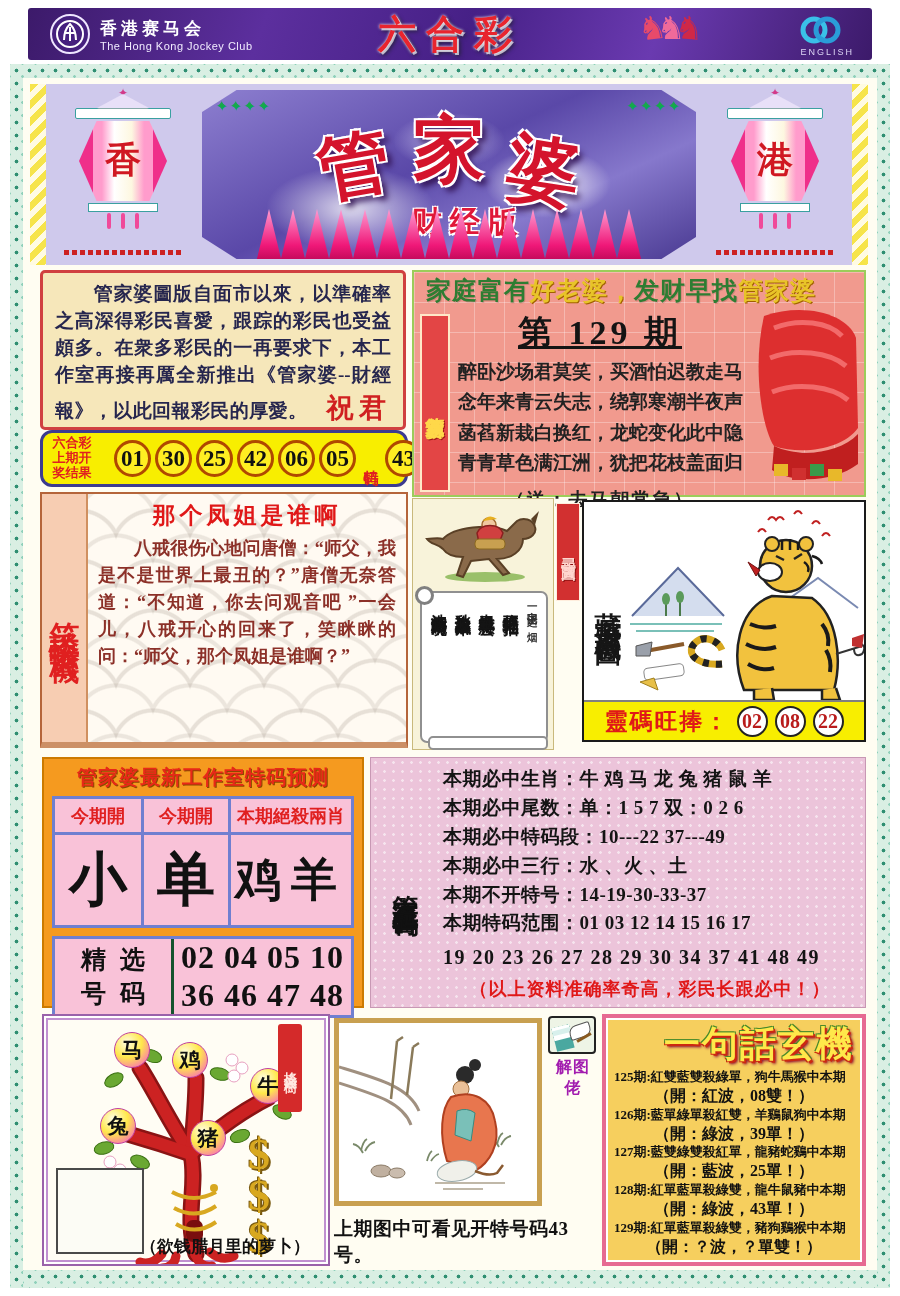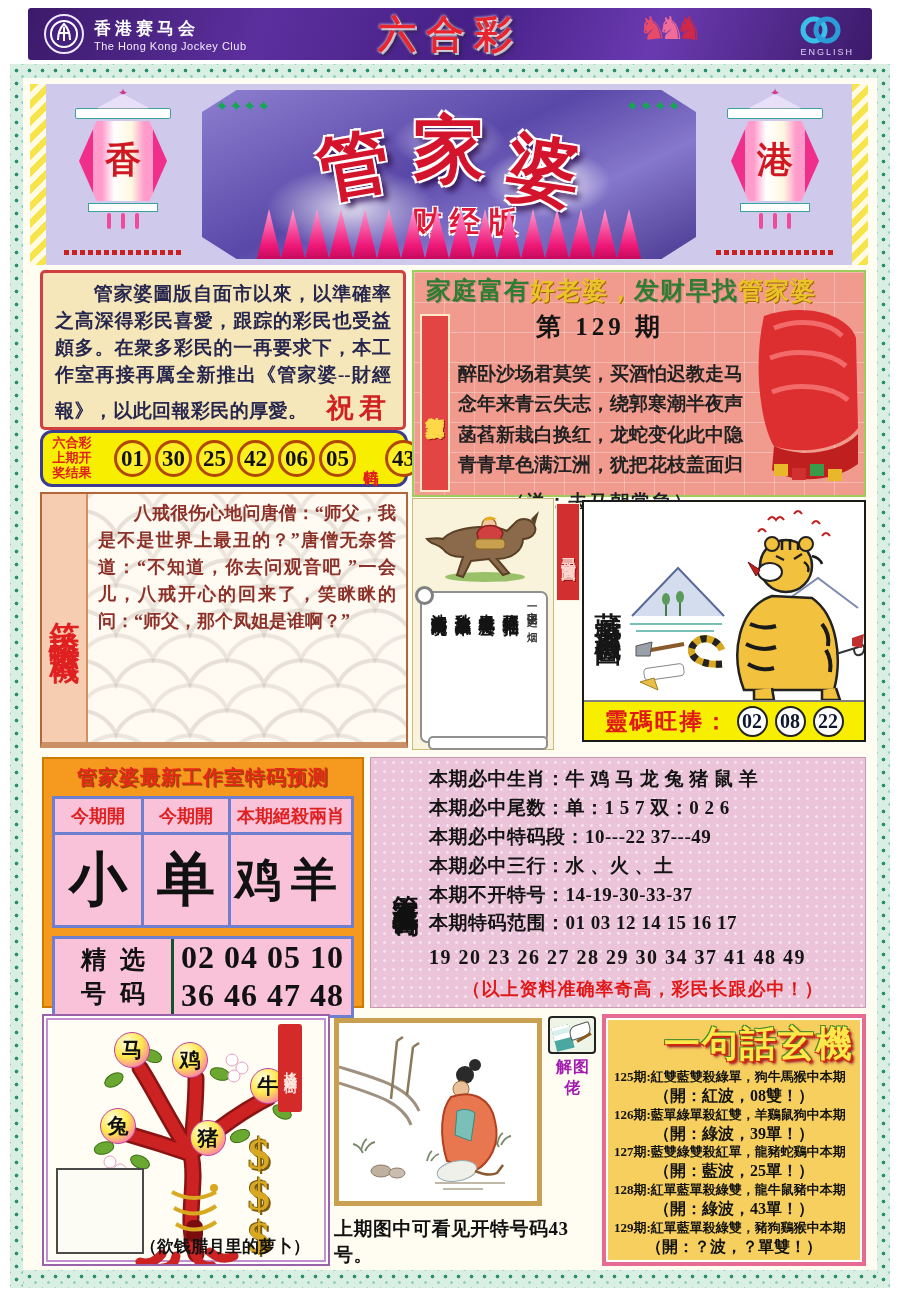--- a/index.html
+++ b/index.html
@@ -12,21 +12,21 @@
     background-size:13px 13px,13px 13px; background-position:0 0,6px 6px; }
   .o-top{left:10px;top:64px;width:880px;height:14px;}
   .o-bottom{left:10px;top:1270px;width:880px;height:18px;}
   .o-left{left:10px;top:64px;width:13px;height:1224px;}
   .o-right{left:877px;top:64px;width:13px;height:1224px;}
   .content-bg{position:absolute;left:23px;top:78px;width:854px;height:1192px;background:#fffdf2;}
 
   
   .header{position:absolute;left:28px;top:8px;width:844px;height:52px;border-radius:3px;
     background:linear-gradient(110deg,#3c1a6a,#5c2f9e 28%,#462086 52%,#6a3ab0 74%,#3c1a6a);
-    display:flex;align-items:center;padding:0 16px;}
+    display:flex;align-items:center;padding:0 22px;}
   .hk-logo{width:40px;height:40px;border-radius:50%;border:2px solid #efe6ff;background:#45207e;
     display:flex;align-items:center;justify-content:center;flex:0 0 auto;}
   .club{margin-left:10px;color:#fff;}
   .club .cn{font-size:17px;font-weight:bold;letter-spacing:4px;}
   .club .en{font-size:11px;font-family:"Liberation Sans",sans-serif;letter-spacing:.5px;color:#f2ecff;}
   .hdr-title{position:absolute;left:0;right:0;text-align:center;font-size:38px;font-weight:bold;
     color:#e8242e;letter-spacing:10px;
     text-shadow:0 0 3px #fff,2px 2px 0 #ffffffaa,3px 3px 4px #223;}
   .horses{position:absolute;right:168px;top:4px;font-size:32px;line-height:1;}
   .horses span{display:inline-block;}
@@ -105,21 +105,21 @@
     background-image:linear-gradient(rgba(255,255,255,.30) 1.5px,transparent 1.5px),
       linear-gradient(90deg,rgba(255,255,255,.30) 1.5px,transparent 1.5px);
     background-size:30px 30px;}
   .banner{height:36px;display:flex;align-items:center;padding-left:12px;font-size:25px;font-weight:bold;letter-spacing:1px;}
   .bn-g{color:#2e7d32;text-shadow:1px 1px 0 #00000022;}
   .bn-y{color:#e8c428;text-shadow:1px 1px 0 #a06000;}
   .poem-side{position:absolute;left:6px;top:42px;width:30px;height:178px;background:#e34545;border:2px solid #ffe8c8;
     writing-mode:vertical-rl;text-orientation:upright;color:#ffd84a;font-size:19px;font-weight:bold;
     display:flex;align-items:center;justify-content:center;text-shadow:1px 1px 0 #a01818;}
   .poem-main{position:absolute;left:44px;top:38px;right:122px;text-align:center;}
-  .issue{font-size:25px;font-weight:bold;color:#141414;letter-spacing:4px;margin-bottom:16px;}
+  .issue{font-size:34px;font-weight:bold;color:#141414;letter-spacing:4px;margin-bottom:1px;text-decoration:underline;}
   .pline{font-size:19px;font-weight:bold;color:#222;line-height:1.6;white-space:nowrap;}
   .gift{margin-top:8px;font-size:19px;font-weight:bold;color:#222;letter-spacing:2px;}
   .cloth{position:absolute;right:4px;top:36px;width:116px;height:184px;}
 
   
   .joke{position:absolute;left:40px;top:492px;width:368px;height:256px;background:#fffaf2;
     border:2px solid #b5653a;border-bottom:6px solid #cc9066;
     background-image:radial-gradient(circle at 50% 115%,transparent 56%,rgba(160,148,136,.25) 58% 62%,transparent 64%),
       radial-gradient(circle at 50% 115%,transparent 56%,rgba(160,148,136,.20) 58% 62%,transparent 64%);
     background-size:74px 50px,74px 50px;background-position:0 0,37px 25px;}
@@ -149,42 +149,42 @@
 
   
   .tiger{position:absolute;left:582px;top:500px;width:284px;height:242px;background:#fff;border:2px solid #1a1a1a;}
   .tiger-side{position:absolute;left:6px;top:8px;width:36px;height:196px;writing-mode:vertical-rl;text-orientation:upright;
     font-size:27px;font-weight:bold;color:#161616;letter-spacing:7px;display:flex;justify-content:center;}
   .tiger-scene{position:absolute;left:42px;top:2px;width:238px;height:198px;}
   .lucky{position:absolute;left:0;right:0;bottom:0;height:40px;background:#f8ee00;border-top:2px solid #808080;
     display:flex;align-items:center;justify-content:center;gap:7px;}
   .lucky-label{font-size:23px;font-weight:bold;color:#e01818;letter-spacing:2px;}
   .ball-w{width:31px;height:31px;border-radius:50%;background:#fff;border:2px solid #222;
-    display:flex;align-items:center;justify-content:center;font-size:20px;font-weight:bold;color:#0f172a;}
+    display:flex;align-items:center;justify-content:center;font-size:20px;font-weight:bold;color:#b91c1c;}
 
   
   .pred{position:absolute;left:42px;top:757px;width:322px;height:251px;background:#f59a1f;border:2px solid #cc7a00;padding:5px 8px;}
   .pred-title{text-align:center;font-size:20px;font-weight:bold;color:#e82818;letter-spacing:1px;
     text-shadow:1px 1px 0 #8a4a00;}
   .pgrid{display:grid;grid-template-columns:86px 84px 1fr;gap:3px;background:#6f7fd0;border:3px solid #6f7fd0;margin-top:5px;}
   .pcell{background:#f9c2d8;display:flex;align-items:center;justify-content:center;}
   .phead{height:33px;font-size:18px;font-weight:bold;color:#e02020;}
   .pval{height:90px;font-weight:bold;color:#111;}
   .pv-big{font-size:58px;} .pv-two{font-size:46px;letter-spacing:10px;}
   .pick{display:grid;grid-template-columns:116px 1fr;gap:3px;background:#14532d;border:3px solid #6f7fd0;margin-top:8px;}
   .pick .pcell{flex-direction:column;justify-content:center;}
   .pick-label div{font-size:25px;font-weight:bold;color:#111;letter-spacing:14px;line-height:1.35;text-indent:14px;}
   .pick-nums div{font-size:32px;font-weight:bold;color:#111;line-height:1.18;letter-spacing:1px;}
 
   
   .direct{position:absolute;left:370px;top:757px;width:496px;height:251px;background:#ecc4da;border:1px solid #c898b4;
     background-image:radial-gradient(rgba(255,255,255,.55) 1px,transparent 1.6px);background-size:9px 9px;}
   .direct-side{position:absolute;left:10px;top:6px;width:42px;height:240px;writing-mode:vertical-rl;text-orientation:upright;
     font-size:26px;font-weight:bold;color:#111;letter-spacing:3px;display:flex;justify-content:center;}
-  .direct-main{position:absolute;left:58px;top:7px;right:8px;}
+  .direct-main{position:absolute;left:72px;top:7px;right:8px;}
   .dline{font-size:19px;font-weight:bold;color:#141414;line-height:1.52;letter-spacing:.5px;white-space:nowrap;}
   .dover{font-size:20px;font-weight:bold;color:#141414;margin-top:8px;letter-spacing:1.5px;white-space:nowrap;}
   .dnote{font-size:18px;font-weight:bold;color:#e01818;margin-top:8px;text-align:center;letter-spacing:1px;white-space:nowrap;}
 
   
   .tree{position:absolute;left:42px;top:1014px;width:288px;height:252px;background:#fffdf4;border:2px solid #9a62aa;
     box-shadow:inset 0 0 0 2px #fff,inset 0 0 0 4px #c090d0;}
   .zball{position:absolute;width:36px;height:36px;border-radius:50%;border:1px solid #c040a0;
     background:radial-gradient(circle at 35% 28%,#fffde2,#ffe84a 45%,#f757cc 95%);
     display:flex;align-items:center;justify-content:center;font-size:21px;font-weight:bold;color:#111;}
@@ -368,20 +368,21 @@
           <rect x="66" y="156" width="14" height="12" fill="#3a9a4a"></rect>
           <rect x="84" y="161" width="14" height="12" fill="#e8b82a"></rect>
         </g>
       </svg>
     </div>
   </div>
 
   <div class="joke">
     <div class="joke-side">笑談悟玄機</div>
     <div class="joke-main">
+      <div class="joke-title">那个凤姐是谁啊</div>
       <div class="joke-body">八戒很伤心地问唐僧：“师父，我是不是世界上最丑的？”唐僧无奈答道：“不知道，你去问观音吧 ”一会儿，八戒开心的回来了，笑眯眯的问：“师父，那个凤姐是谁啊？”</div>
     </div>
   </div>
 
   <div class="horse-panel">
     <svg width="140" height="86" viewBox="0 0 140 86">
       <ellipse cx="72" cy="78" rx="40" ry="5" fill="#9ac06a"></ellipse>
       <path d="M30 50 C24 44 18 46 14 40 C20 40 24 38 30 40 C40 28 78 24 94 32 L104 22 C110 18 120 20 122 28 C124 34 118 40 110 40 C110 52 98 60 84 60 L96 74 L90 76 L76 60 L58 62 L50 78 L44 76 L50 58 C40 58 34 56 30 50 Z" fill="#8a6a4a" stroke="#5a4026" stroke-width="2"></path>
       <path d="M118 20 L126 12 L122 26 Z" fill="#5a4026"></path>
       <circle cx="76" cy="26" r="7" fill="#f0c8a0" stroke="#a06830" stroke-width="1.5"></circle>

